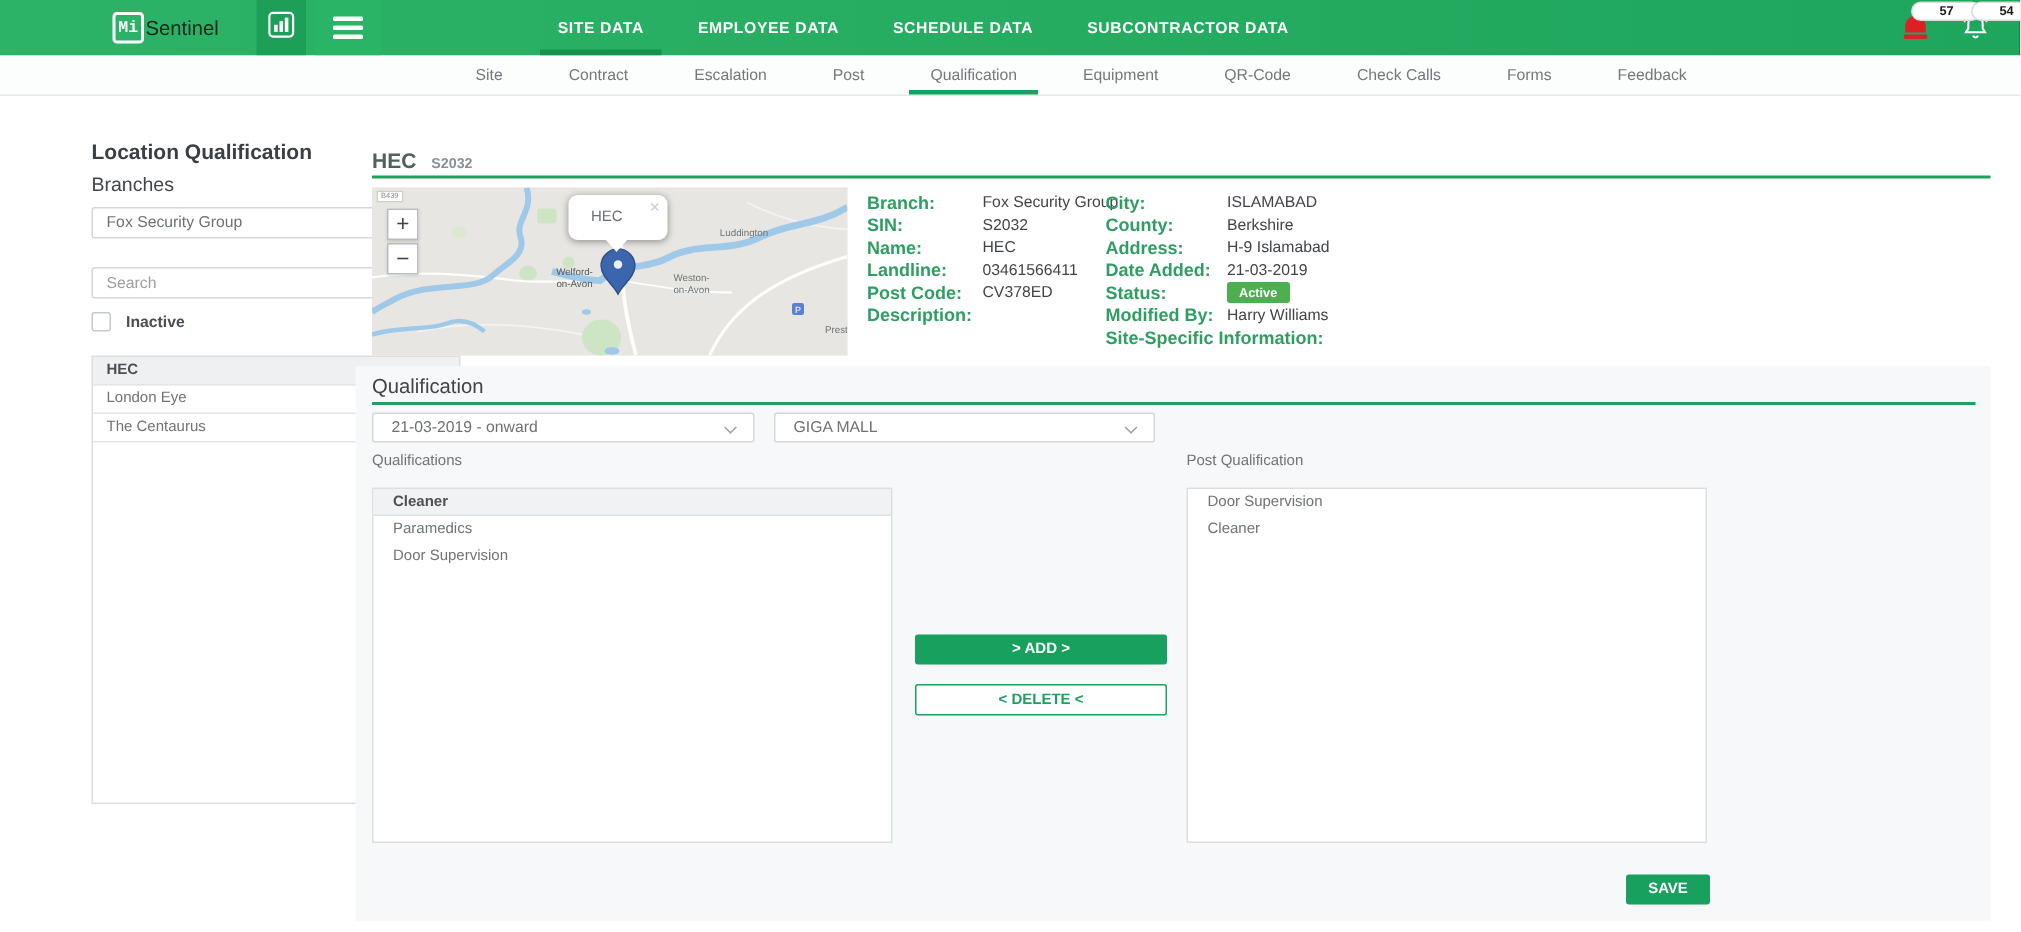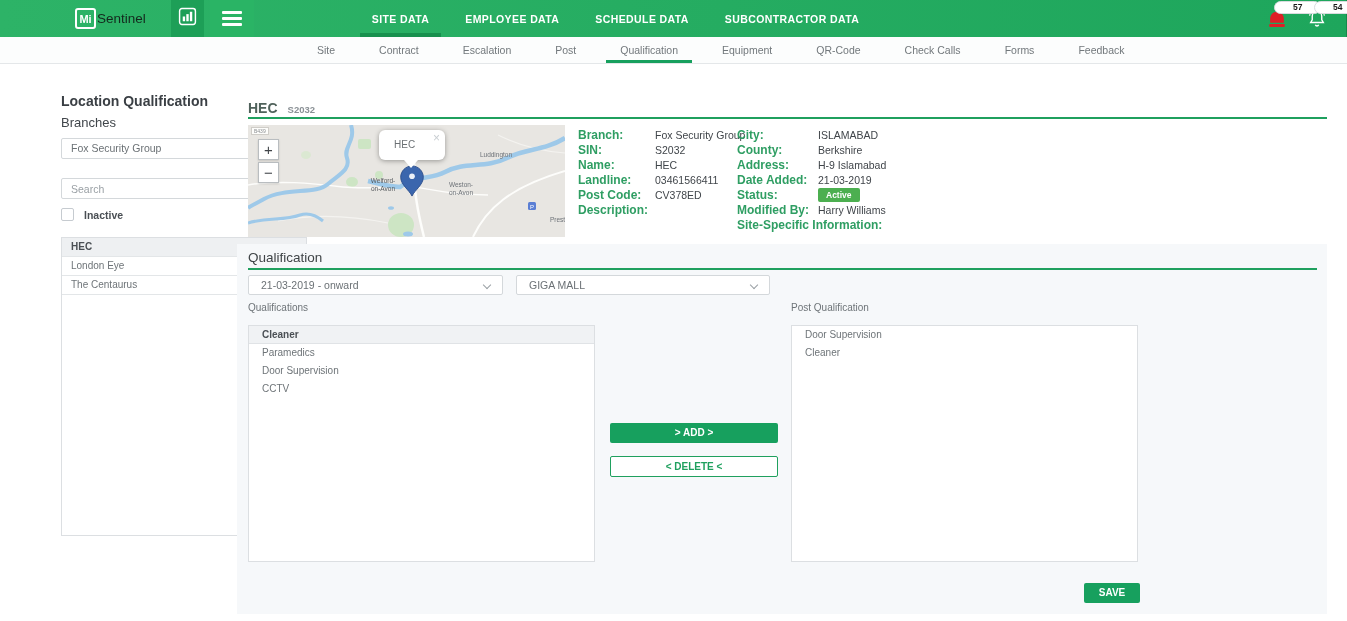--- a/index.html
+++ b/index.html
@@ -5,21 +5,21 @@
   * { margin:0; padding:0; box-sizing:border-box; }
   body { font-family:"Liberation Sans", sans-serif; background:#fff; }
   .page { position:relative; width:1347px; height:621px; background:#fff; overflow:hidden; }
 
   
   .navbar { position:absolute; top:0; left:0; width:1347px; height:37px;
             background:linear-gradient(90deg,#2db367,#1ea65c); display:flex; align-items:stretch; }
   .logo-group { display:flex; align-items:center; margin-left:75px; }
   .logo-box { width:21px; height:21px; border:2px solid #fff; border-radius:3px;
               display:flex; align-items:center; justify-content:center;
-              color:#fff; font-size:11px; font-weight:bold; }
+              color:#fff; font-size:11px; font-weight:bold;font-family:Liberation Mono, monospace; }
   .logo-name { color:#14281d; font-size:13.5px; margin-left:1px; font-weight:500; }
   .nav-iconbtn { display:flex; align-items:center; justify-content:center; cursor:pointer; }
   .nav-iconbtn.chart { width:33px; margin-left:25px; background:#1d9f57; }
   .nav-iconbtn.menu  { width:44px; margin-left:6px; background:#2ab465; flex-direction:column; gap:3px; }
   .menu-bar { width:20px; height:3px; background:#fff; border-radius:1px; }
   .nav-tabs { display:flex; margin-left:100px; }
   .nav-tab { position:relative; display:flex; align-items:center; padding:0 18px;
              color:#fff; font-size:10.5px; font-weight:bold; letter-spacing:.4px; cursor:pointer; }
   .nav-tab-underline { position:absolute; left:6px; right:6px; bottom:0; height:4px; background:#18904e; }
   .nav-right { margin-left:auto; display:flex; align-items:center; }
@@ -364,21 +364,20 @@
       <span class="chev"></span>
     </div>
 
     <div class="q-label" style="left:11px">Qualifications</div>
     <div class="q-label" style="left:554px">Post Qualification</div>
 
     <div class="listbox" style="left:11px">
       <div class="lb-row selected">Cleaner</div>
       <div class="lb-row">Paramedics</div>
       <div class="lb-row">Door Supervision</div>
-      <div class="lb-row">CCTV</div>
     </div>
 
     <div class="btn add">&gt; ADD &gt;</div>
     <div class="btn delete">&lt; DELETE &lt;</div>
 
     <div class="listbox" style="left:554px">
       <div class="lb-row">Door Supervision</div>
       <div class="lb-row">Cleaner</div>
     </div>
 

